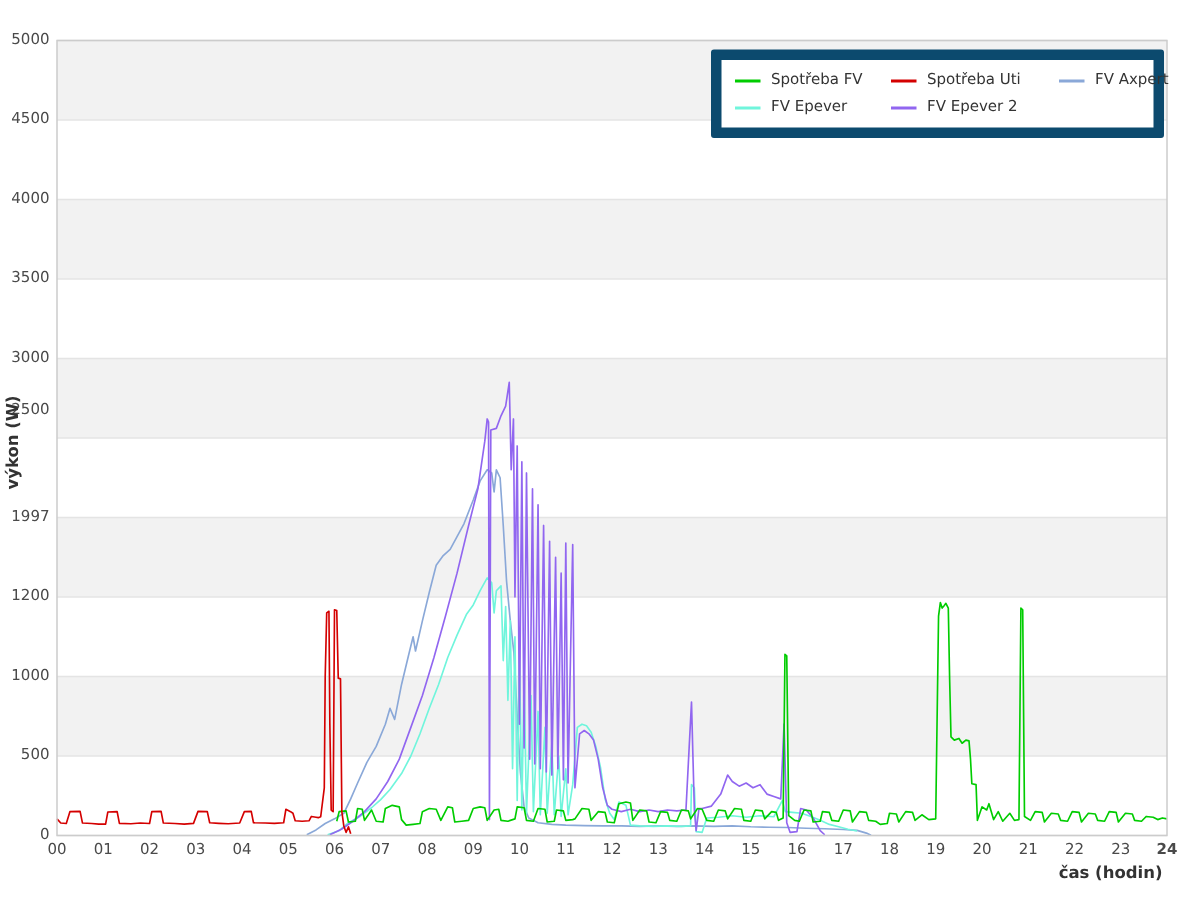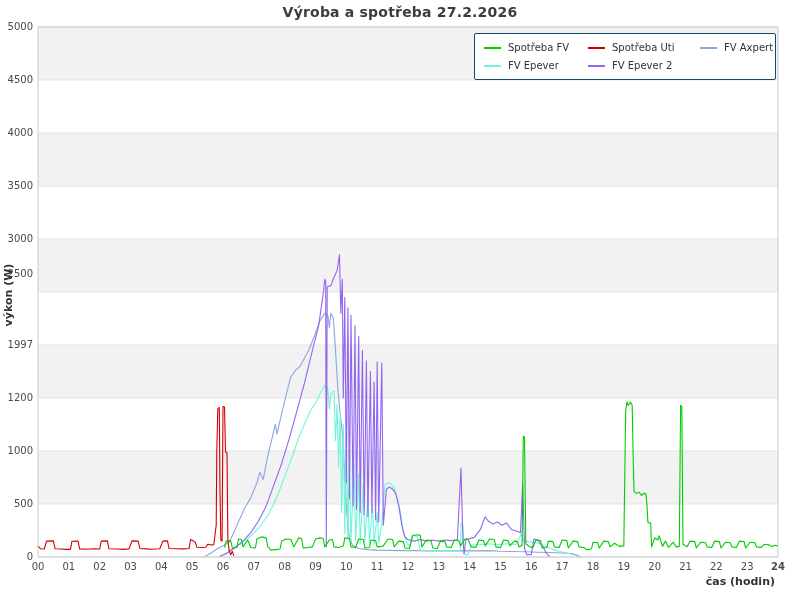--- a/index.html
+++ b/index.html
@@ -6,32 +6,31 @@
   body{width:800px;height:600px;font-family:"DejaVu Sans","Liberation Sans",sans-serif;}
   .figure{position:relative;width:800px;height:600px;background:#fff;overflow:hidden;}
   .chart-title{position:absolute;left:0;top:4px;width:800px;text-align:center;
     font-size:14px;font-weight:bold;color:#3c3c3c;letter-spacing:.2px;}
   .ylab{position:absolute;left:-50px;top:287px;width:120px;height:16px;text-align:center;
     font-size:11px;font-weight:bold;color:#333;transform:rotate(-90deg);}
   .xlab{position:absolute;right:25px;top:575px;font-size:11px;font-weight:bold;color:#333;}
   .ytick{position:absolute;left:0;width:33px;text-align:right;font-size:10px;color:#4a4a4a;height:12px;line-height:12px;}
   .xtick{position:absolute;width:30px;text-align:center;font-size:10px;color:#4a4a4a;top:561px;height:12px;line-height:12px;}
   .legend{position:absolute;left:474px;top:33px;width:302px;background:#ffffff;
-    border:1px solid #0c4a6e;border-radius:2px;box-sizing:border-box;
+    border:7px solid #0c4a6e;border-radius:2px;box-sizing:border-box;
     display:grid;grid-template-columns:104px 112px 80px;row-gap:5px;padding:7px 9px;}
   .legend-item{display:flex;align-items:center;gap:7px;min-height:13px;}
   .legend-dash{display:inline-block;width:17px;height:2px;flex:0 0 17px;}
   .legend-label{font-size:10px;color:#333;white-space:nowrap;}
   svg{position:absolute;left:0;top:0;}
 </style>
 </head>
 <body>
 
 <div class="figure">
-  <div class="chart-title">Výroba a spotřeba 27.2.2026</div>
   <svg id="plot" width="800" height="600" viewBox="0 0 800 600">
       <rect x="38" y="451" width="740" height="53" fill="#f2f2f2"></rect>
       <rect x="38" y="345" width="740" height="53" fill="#f2f2f2"></rect>
       <rect x="38" y="239" width="740" height="53" fill="#f2f2f2"></rect>
       <rect x="38" y="133" width="740" height="53" fill="#f2f2f2"></rect>
       <rect x="38" y="27" width="740" height="53" fill="#f2f2f2"></rect>
       <line x1="38" x2="778" y1="557" y2="557" stroke="#e4e4e4" stroke-width="1"></line>
       <line x1="38" x2="778" y1="504" y2="504" stroke="#e4e4e4" stroke-width="1"></line>
       <line x1="38" x2="778" y1="451" y2="451" stroke="#e4e4e4" stroke-width="1"></line>
       <line x1="38" x2="778" y1="398" y2="398" stroke="#e4e4e4" stroke-width="1"></line>

